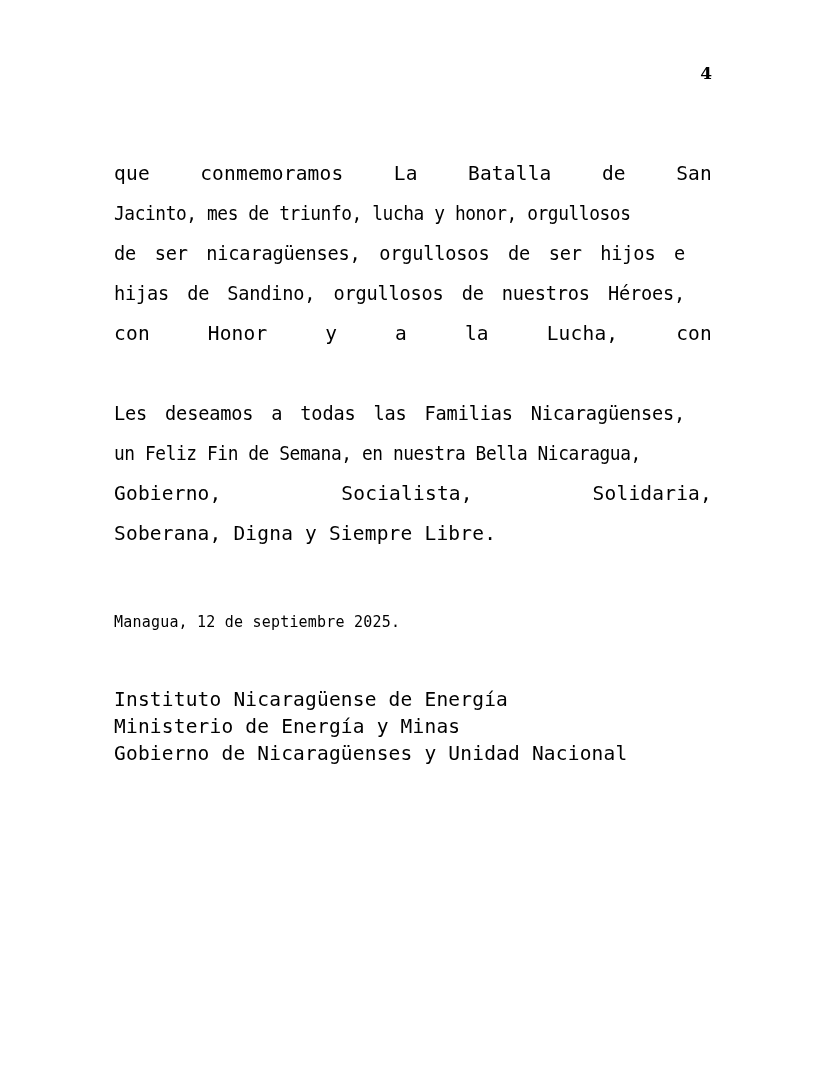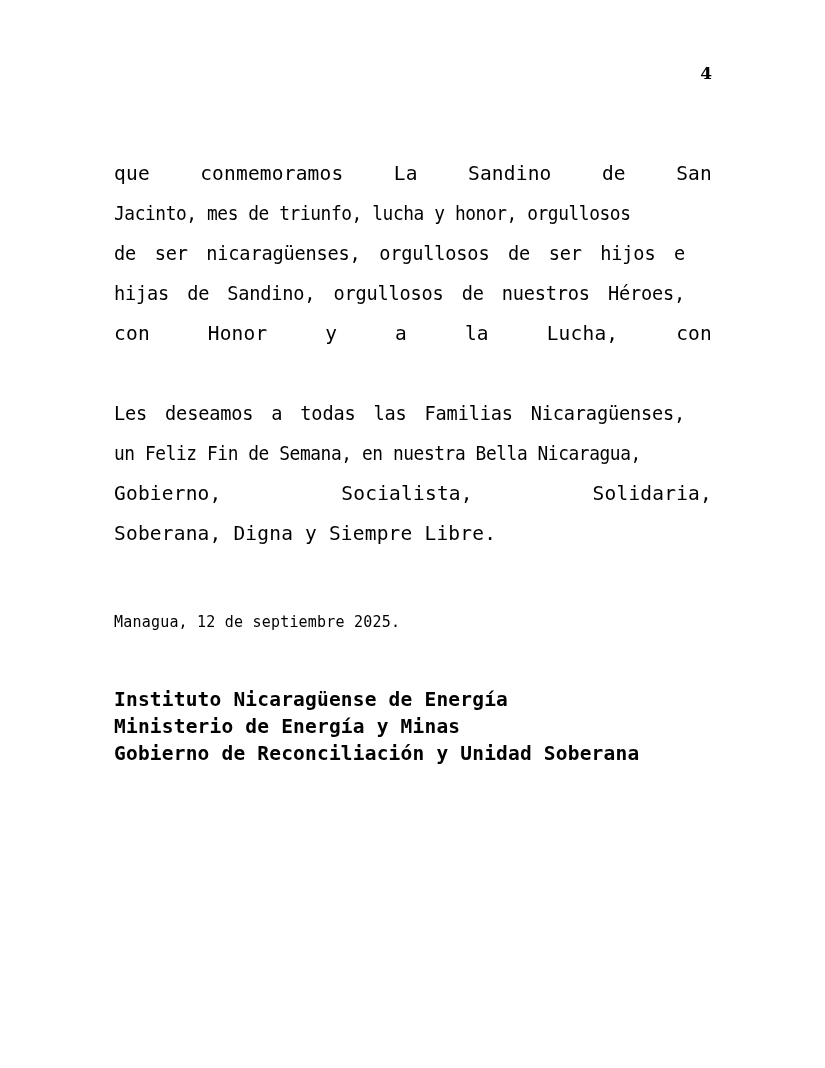--- a/index.html
+++ b/index.html
@@ -97,38 +97,37 @@
     top: 686px;
     width: 620px;
   }
   .signature .sig-line {
     display: block;
     font-size: 19.5px;
     line-height: 27px;
     height: 27px;
     white-space: pre;
     letter-spacing: 0.2px;
-    font-weight: bold;
   }
 </style>
 </head>
 <body>
 
 <div class="page">
 
   <div class="page-number">4</div>
 
   <div class="body-block">
 
     <p class="para">
       <span class="line just">
         <span>que</span>
         <span>conmemoramos</span>
         <span>La</span>
-        <span>Sandino</span>
+        <span>Batalla</span>
         <span>de</span>
         <span>San</span>
       </span>
 
       <span class="line cond-strong">Jacinto, mes de triunfo, lucha y honor, orgullosos</span>
 
       <span class="line just cond">
         <span>de</span>
         <span>ser</span>
         <span>nicaragüenses,</span>
@@ -182,16 +181,16 @@
 
       <span class="line">Soberana, Digna y Siempre Libre.</span>
     </p>
   </div>
 
   <div class="date-line">Managua, 12 de septiembre 2025.</div>
 
   <div class="signature">
     <span class="sig-line">Instituto Nicaragüense de Energía</span>
     <span class="sig-line">Ministerio de Energía y Minas</span>
-    <span class="sig-line">Gobierno de Reconciliación y Unidad Soberana</span>
+    <span class="sig-line">Gobierno de Nicaragüenses y Unidad Nacional</span>
   </div>
 
 </div>
 
 </body></html>

